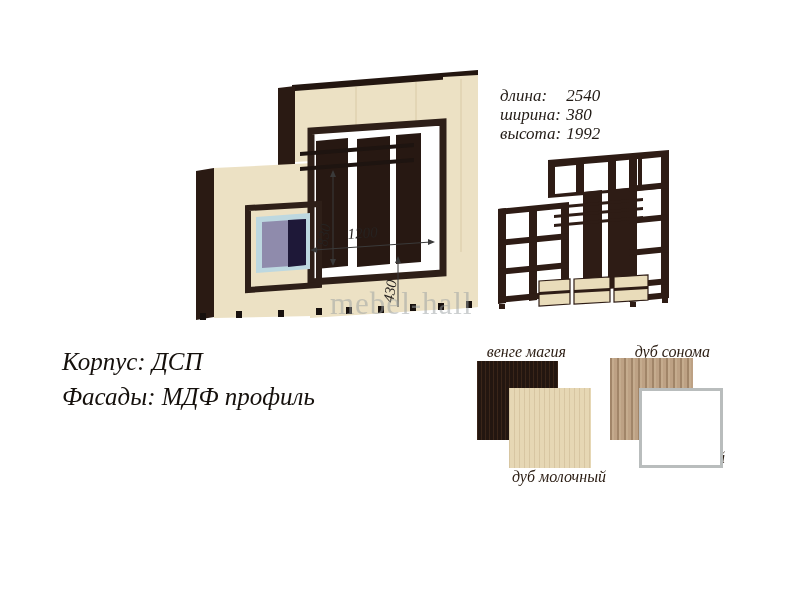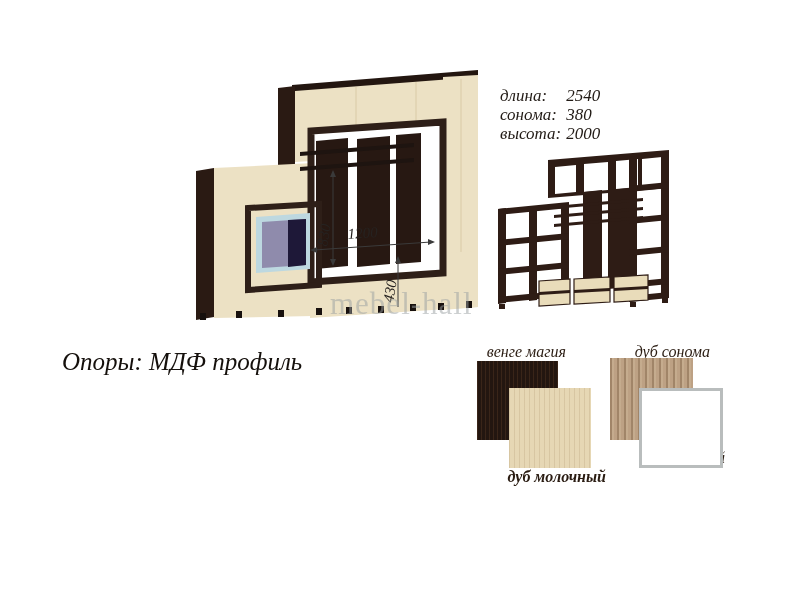--- a/index.html
+++ b/index.html
@@ -25,21 +25,21 @@
   .sw{box-sizing:border-box;}
   .sw-venge{left:477px;top:361px;width:81px;height:79px;background:#231610;
     background-image:repeating-linear-gradient(90deg, rgba(85,55,35,.45) 0 1px, transparent 1px 4px);z-index:1;}
   .sw-milk{left:509px;top:388px;width:82px;height:80px;background:#e6d7b4;
     background-image:repeating-linear-gradient(90deg, rgba(150,120,80,.18) 0 1px, transparent 1px 5px);z-index:2;}
   .sw-sonoma{left:610px;top:358px;width:83px;height:82px;background:#bda184;
     background-image:repeating-linear-gradient(90deg, rgba(95,68,40,.30) 0 2px, rgba(215,196,165,.30) 2px 4px, transparent 4px 7px);z-index:1;}
   .sw-white{left:639px;top:388px;width:84px;height:80px;background:#ffffff;border:3px solid #b9bdbd;z-index:2;}
 
   .lab-venge{left:470px;top:343px;width:96px;}
-  .lab-milk{left:494px;top:468px;width:112px;font-weight:bold;}
+  .lab-milk{left:494px;top:468px;width:112px;}
   .lab-sonoma{left:600px;top:343px;width:110px;}
   .lab-white{left:640px;top:449px;width:85px;}
 
   svg text{font-family:"Liberation Serif", serif;font-style:italic;fill:#262220;}
 </style>
 </head>
 <body>
 
 <svg class="abs" style="left:180px;top:55px;" width="320" height="270" viewBox="0 0 320 270">
 
@@ -100,26 +100,26 @@
   <polygon points="218,201 215,208 221,208" fill="#3a3a3a"></polygon>
   <text transform="translate(213,248) rotate(-80)" font-size="15">430</text>
 </svg>
 
 <div class="abs size-specs">
   <div class="row">
     <span class="lbl">длина:</span>
     <span>2540</span>
   </div>
   <div class="row">
-    <span class="lbl">сонома:</span>
+    <span class="lbl">ширина:</span>
     <span>380</span>
   </div>
   <div class="row">
     <span class="lbl">высота:</span>
-    <span>2000</span>
+    <span>1992</span>
   </div>
 </div>
 
 <svg class="abs" style="left:490px;top:148px;" width="230" height="170" viewBox="0 0 230 170">
   <g fill="#2e1c15">
 
     <polygon points="58,12 179,2 179,40 58,50"></polygon>
     <polygon points="65,19 86,17 86,44 65,46" fill="#ffffff"></polygon>
     <polygon points="94,16 118,14 118,42 94,44" fill="#ffffff"></polygon>
     <polygon points="126,13 148,11 148,39 126,41" fill="#ffffff"></polygon>
@@ -160,21 +160,22 @@
   <g fill="#2e1c15">
     <polygon points="49,144 80,142 80,145 49,147"></polygon>
     <polygon points="84,142 120,140 120,143 84,145"></polygon>
     <polygon points="124,140 158,138 158,141 124,143"></polygon>
   </g>
 </svg>
 
 <div class="abs watermark">mebel-hall</div>
 
 <div class="abs materials">
-  <div>Опоры: МДФ профиль</div>
+  <div>Корпус: ДСП</div>
+  <div>Фасады: МДФ профиль</div>
 </div>
 
 <div class="abs swatch-label lab-venge">венге магия</div>
 <div class="abs sw sw-venge"></div>
 
 <div class="abs sw sw-milk"></div>
 <div class="abs swatch-label lab-milk">дуб молочный</div>
 
 <div class="abs swatch-label lab-sonoma">дуб сонома</div>
 <div class="abs sw sw-sonoma"></div>

